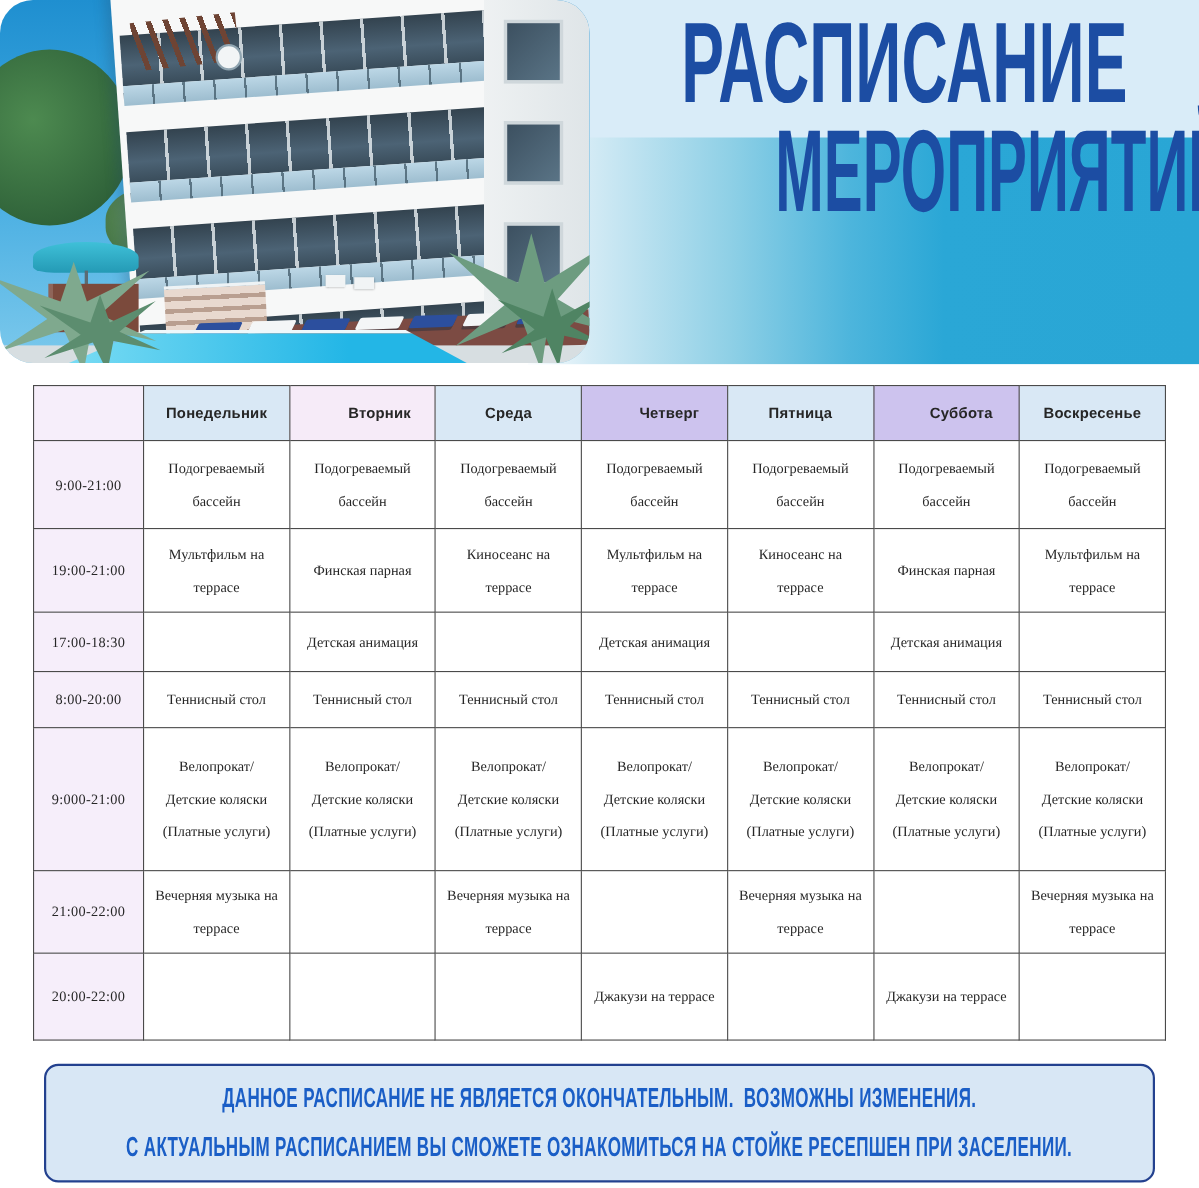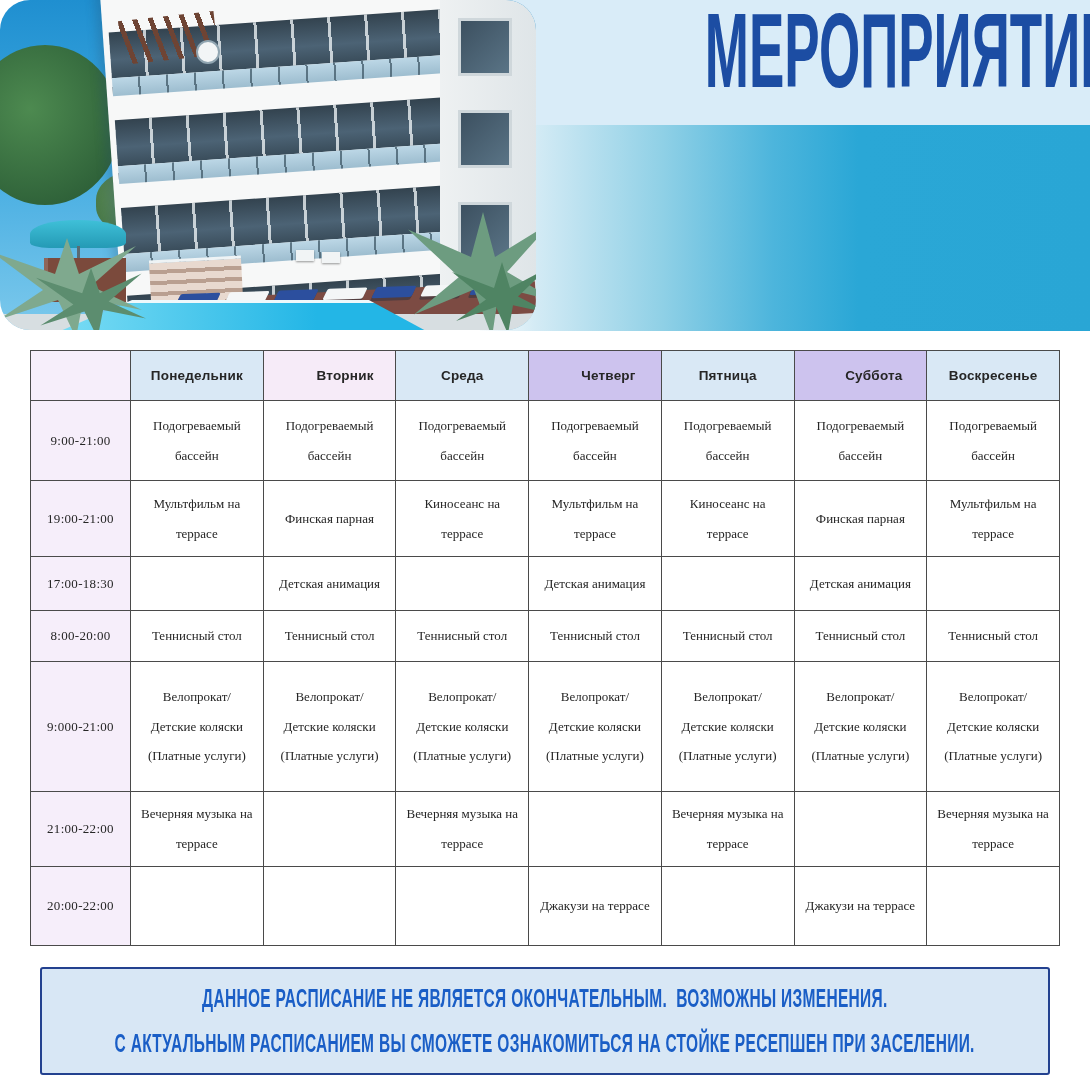--- a/index.html
+++ b/index.html
@@ -91,21 +91,21 @@
   th.corner{background:var(--time-col);}
   th.tone-blue{background:var(--header-blue);}
   th.tone-pink{background:var(--header-pink);padding-left:39px;}
   th.tone-purple{background:var(--header-purple);padding-left:35px;}
   tr.hrow{height:50px;margin-left:19px;}
   tr.r0{height:80px;} tr.r1{height:76px;} tr.r2{height:54px;} tr.r3{height:51px;}
   tr.r4{height:130px;} tr.r5{height:75px;} tr.r6{height:79px;}
 
   
   .note{position:absolute; left:40px; top:967px; width:1010px; height:108px;
-    background:var(--note-bg); border:2.5px solid var(--note-border); border-radius:3px;
+    background:var(--note-bg); border:2.5px solid var(--note-border); border-radius:13px;
     display:flex; flex-direction:column; align-items:center; justify-content:center; gap:16px;}
   .note .nline{color:var(--note-text); font-weight:700; white-space:nowrap;}
   .note .nline span{display:inline-block; font-size:25px; letter-spacing:.5px; transform:scale(0.62,1.0);}
 </style>
 </head>
 <body>
 
 <div class="page">
 
   <div class="banner">
@@ -158,20 +158,21 @@
         <div class="lounger lg-b"></div>
       </div>
       <div class="pool"></div>
       <div class="agave agave-l"></div>
       <div class="agave agave-l2"></div>
       <div class="agave agave-r"></div>
       <div class="agave agave-r2"></div>
     </div>
 
     <div class="banner-title">
+      <div class="tl1"><span class="tl">РАСПИСАНИЕ</span></div>
       <div class="tl2"><span class="tl">МЕРОПРИЯТИЙ</span></div>
     </div>
   </div>
 
   <table class="sched">
     <tbody>
         <tr class="hrow">
       <th class="corner"></th>
       <th class="tone-blue">Понедельник</th>
       <th class="tone-pink">Вторник</th>

